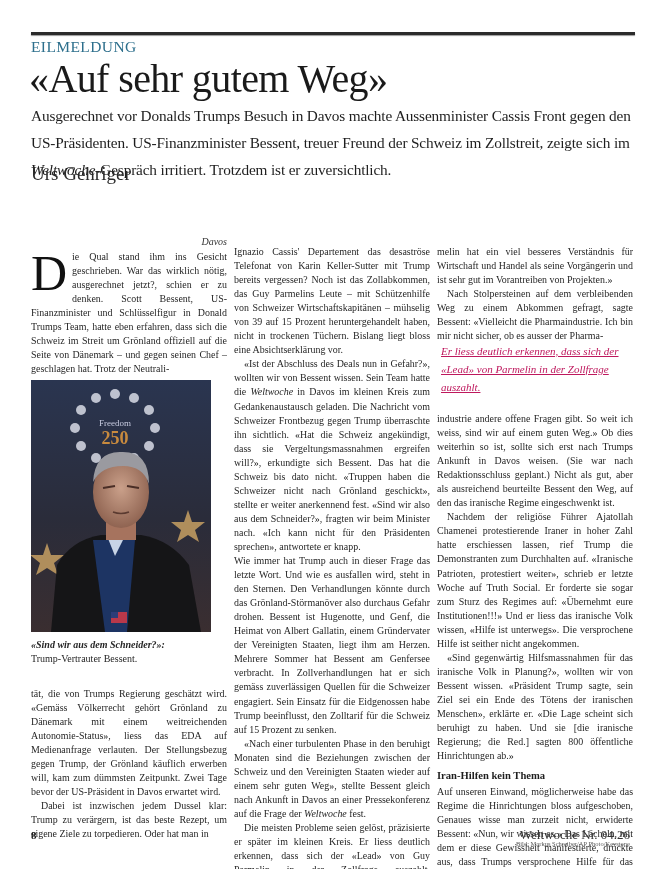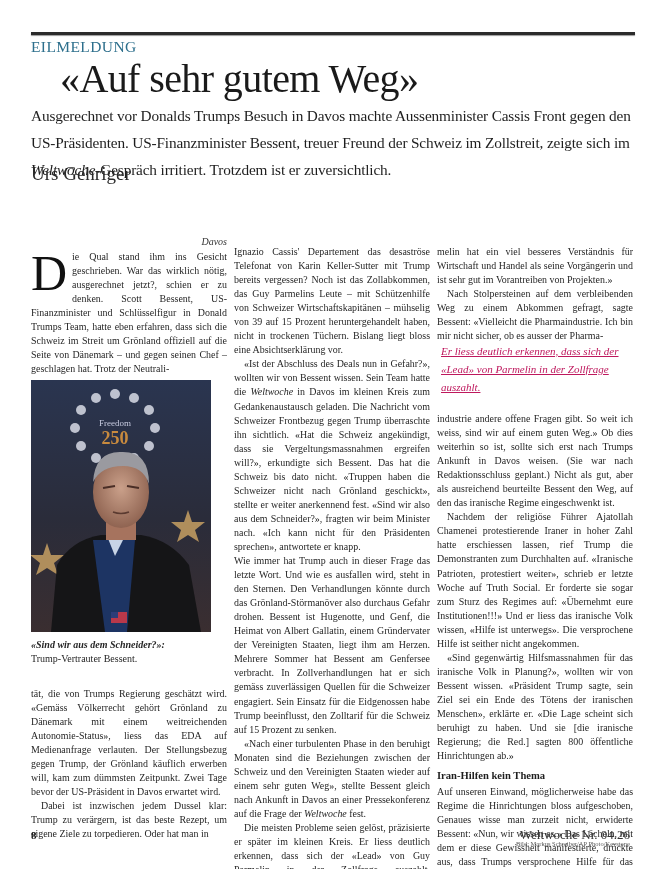--- a/index.html
+++ b/index.html
@@ -38,21 +38,21 @@
     .page-num { position: absolute; left: 31px; top: 829px; font-family: "Liberation Serif", serif; font-weight: bold; font-size: 11px; color: #1e1e1e; }
     .issue { position: absolute; right: 36px; top: 827px; font-family: "Liberation Serif", serif; font-size: 13px; color: #333; text-align: right; }
     .credit { position: absolute; right: 36px; top: 840px; font-family: "Liberation Serif", serif; font-size: 6.5px; color: #555; text-align: right; }
   </style>
 </head>
 <body>
 
 <div class="top-rule"></div>
 
 <div class="kicker">EILMELDUNG</div>
-<h1 class="headline" style="font-weight:normal;margin-left:31px;">«Auf sehr gutem Weg»</h1>
+<h1 class="headline" style="font-weight:normal;">«Auf sehr gutem Weg»</h1>
 <div class="lead"><span>Ausgerechnet vor Donalds Trumps Besuch in Davos machte Aussenminister Cassis Front gegen den US-Präsidenten. US-Finanzminister Bessent, treuer Freund der Schweiz im Zollstreit, zeigte sich im </span><i>Weltwoche</i><span>-Gespräch irritiert. Trotzdem ist er zuversichtlich.</span></div>
 <div class="byline">Urs Gehriger</div>
 
 <div class="dateline">Davos</div>
 <div class="dropcap-wrap col" style="position:absolute; left:31px; top:250px;">
   <p><span class="dropcap">D</span><span>ie Qual stand ihm ins Gesicht geschrieben. War das wirklich nötig, ausgerechnet jetzt?, schien er zu denken. Scott Bessent, US-Finanzminister und Schlüsselfigur in Donald Trumps Team, hatte eben erfahren, dass sich die Schweiz im Streit um Grönland offiziell auf die Seite von Dänemark – und gegen seinen Chef – geschlagen hat. Trotz der Neutrali-</span></p>
 </div>
 
 <div class="photo">
   <svg width="180" height="252" viewBox="0 0 180 252">

